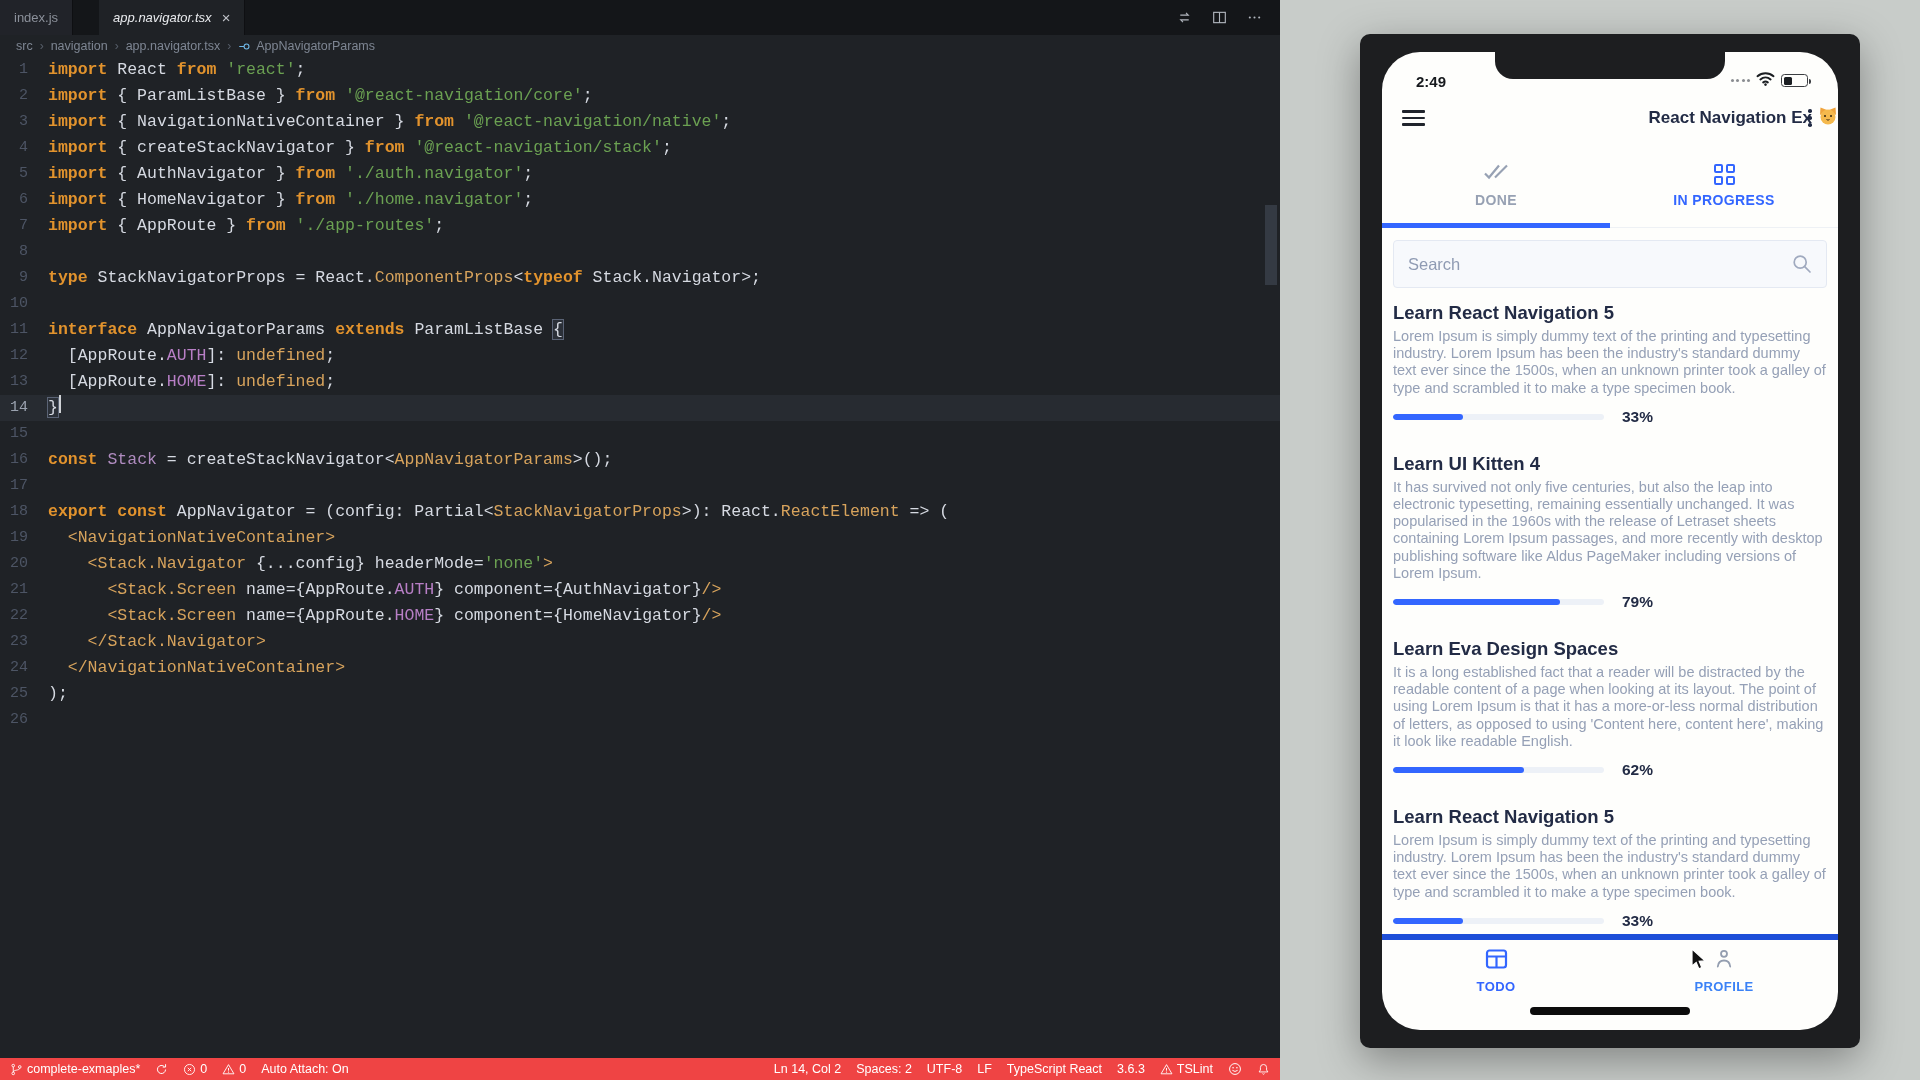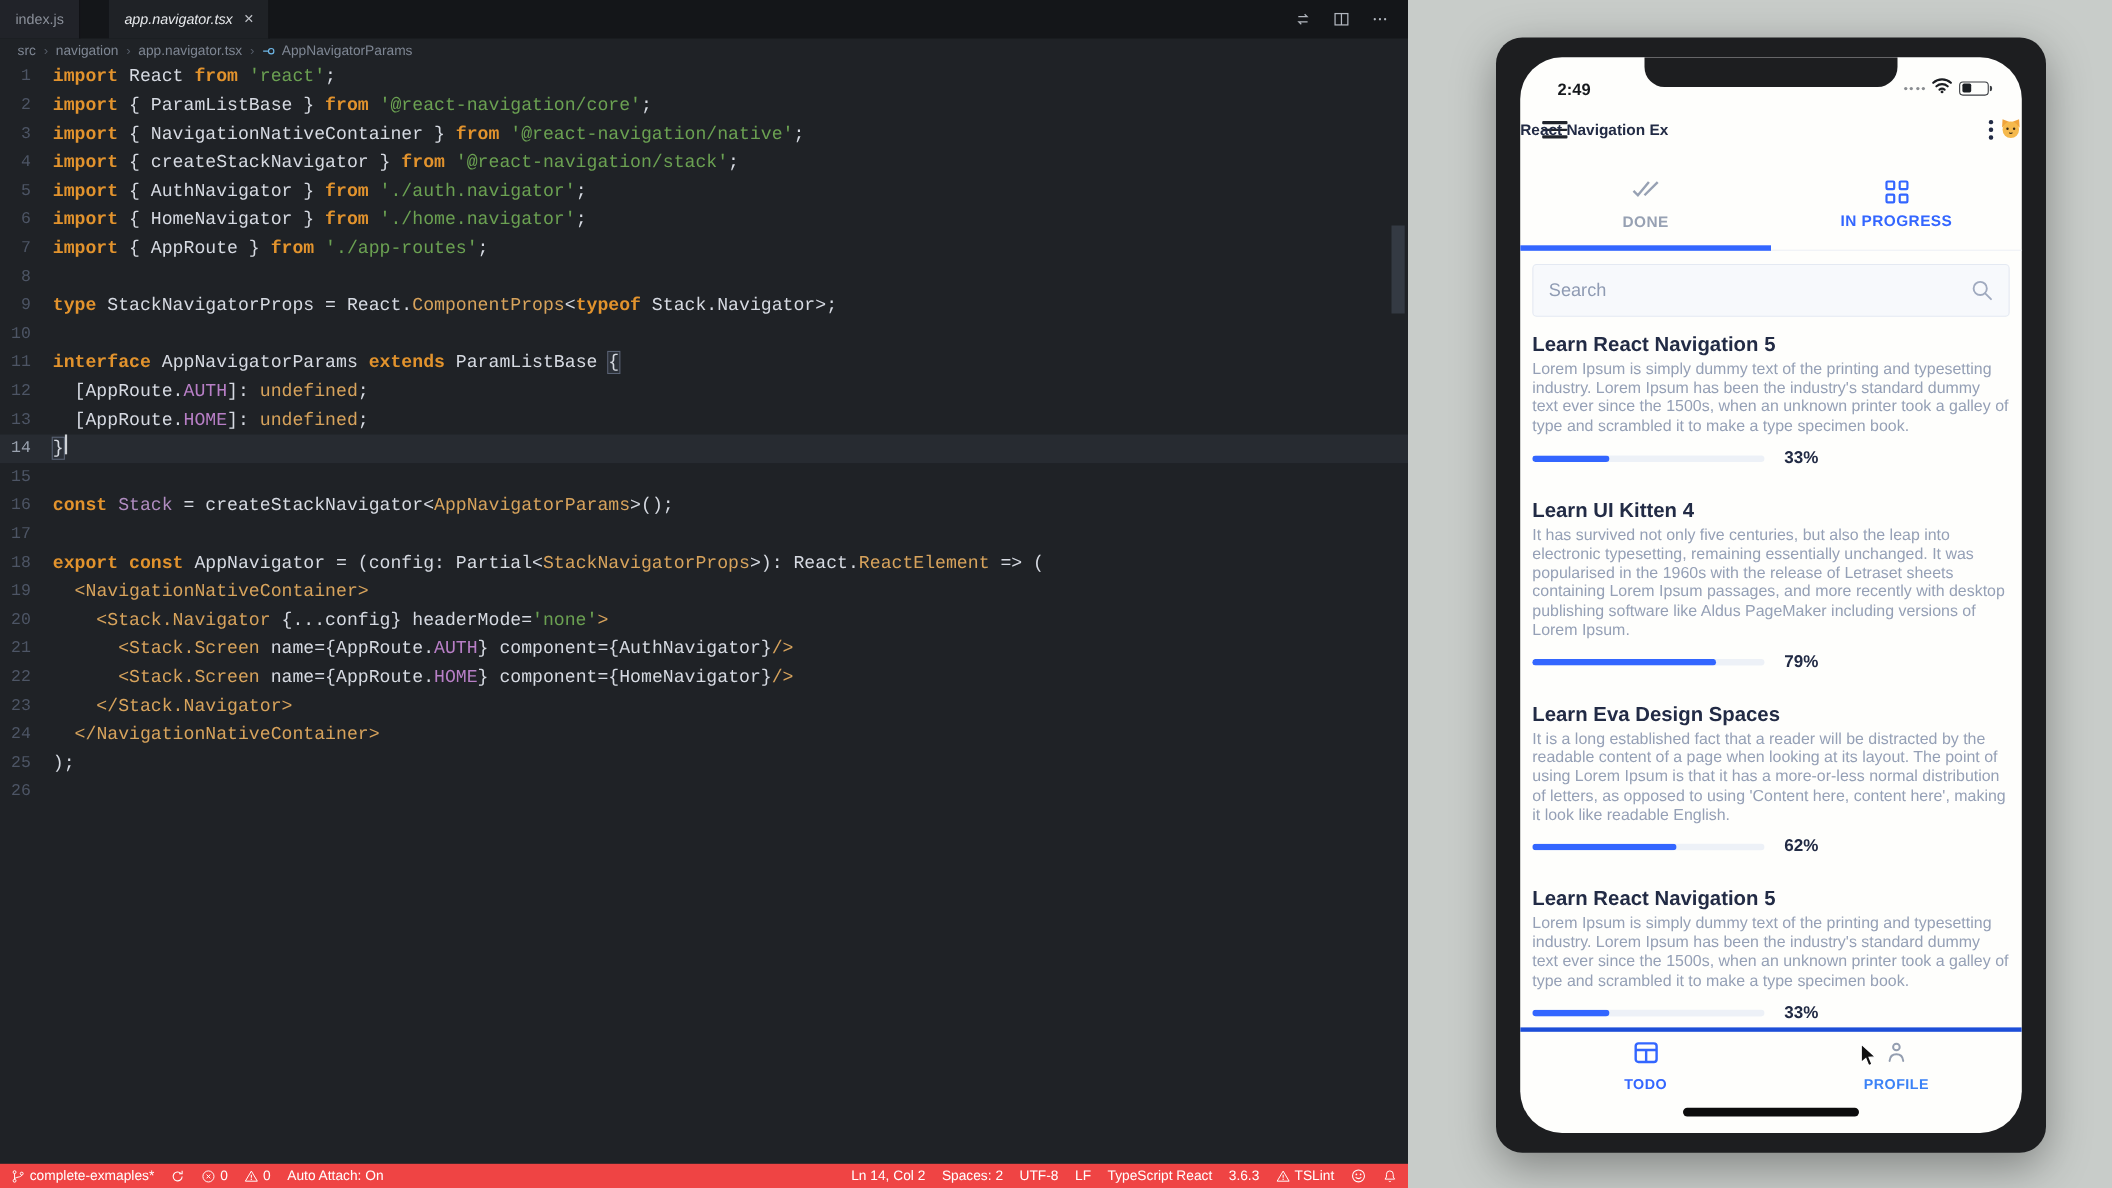--- a/index.html
+++ b/index.html
@@ -34,42 +34,42 @@
   .caret { display:inline-block; width:2px; height:18px; background:#cfd2d6; vertical-align:middle; margin-left:1px; }
   .scroll-thumb { position:absolute; right:3px; top:205px; width:12px; height:80px; background:#343a43; }
 
   .statusbar { position:absolute; left:0; bottom:0; width:1280px; height:22px; background:#ef4444; color:#fff; display:flex; justify-content:space-between; align-items:center; padding:0 10px; font-size:12.5px; }
   .sb-group { display:flex; align-items:center; gap:15px; height:100%; }
   .sb-item { display:flex; align-items:center; gap:4px; white-space:nowrap; }
   .sb-item svg { display:block; }
 
   
   .desktop { position:absolute; left:1280px; top:0; width:640px; height:1080px; background:#c8ccc9; }
-  .phone { position:absolute; left:80px; top:34px; width:500px; height:1014px; background:#1d1e20; border-radius:24px; box-shadow:0 12px 40px rgba(0,0,0,.35); }
+  .phone { position:absolute; left:80px; top:34px; width:500px; height:1014px; background:#1d1e20; border-radius:10px; box-shadow:0 12px 40px rgba(0,0,0,.35); }
   .side-btn { position:absolute; background:#2c2d2f; border-radius:3px; }
   .btn-mute   { left:72px; top:166px; width:10px; height:30px; }
   .btn-volup  { left:72px; top:226px; width:10px; height:68px; }
   .btn-voldn  { left:72px; top:300px; width:10px; height:68px; }
 
   .screen { position:absolute; left:22px; top:18px; width:456px; height:978px; background:#fefefc; border-radius:38px; overflow:hidden; display:flex; flex-direction:column; }
   .notch { position:absolute; left:113px; top:0; width:230px; height:27px; background:#1d1e20; border-radius:0 0 18px 18px; z-index:5; }
 
   .p-status { height:40px; display:flex; align-items:flex-end; padding:0 30px 2px 34px; }
   .p-time { font-size:15px; font-weight:bold; color:#16191d; }
   .p-sticons { margin-left:auto; display:flex; align-items:center; gap:6px; }
   .sig-dots { display:flex; gap:2.5px; align-items:center; }
   .sig-dots i { width:3px; height:3px; border-radius:50%; background:#8a8d91; }
   .battery { position:relative; width:27px; height:13px; border:1.5px solid #3a3d41; border-radius:3.5px; }
   .battery .fill { position:absolute; left:1.5px; top:1.5px; bottom:1.5px; width:8px; background:#1b1e22; border-radius:1.5px; }
   .battery .tip { position:absolute; right:-4px; top:3.5px; width:2.5px; height:5px; background:#3a3d41; border-radius:0 2px 2px 0; }
 
   .p-header { height:52px; position:relative; display:flex; align-items:center; padding:0 20px; }
   .hamburger { width:23px; display:flex; flex-direction:column; gap:4px; }
   .hamburger i { height:2.6px; background:#20242c; border-radius:1px; }
-  .p-title { position:absolute; left:0; right:0; text-align:center; font-size:14px; font-weight:bold; color:#222b45; display:flex; justify-content:space-between; align-items:center; gap:6px; }
+  .p-title { position:absolute; left:0; right:0; text-align:center; font-size:17px; font-weight:bold; color:#222b45; display:flex; justify-content:flex-end; align-items:center; gap:6px; }
   .kebab { margin-left:auto; display:flex; flex-direction:column; gap:3.5px; align-items:center; width:16px; }
   .kebab i { width:3.6px; height:3.6px; border-radius:50%; background:#222b45; }
 
   .p-tabs { height:84px; position:relative; display:flex; border-bottom:1px solid #eef1f5; }
   .ttab { flex:1; display:flex; flex-direction:column; align-items:center; justify-content:center; gap:7px; }
   .ttab .tlabel { font-size:14px; font-weight:bold; letter-spacing:.4px; }
   .ttab.active .tlabel { color:#3366ff; }
   .ttab.inactive .tlabel { color:#97a1b3; }
   .grid-icon { display:grid; grid-template-columns:9px 9px; grid-template-rows:9px 9px; gap:3px; }
   .grid-icon i { border:2.2px solid #3366ff; border-radius:2px; }
@@ -80,21 +80,21 @@
   .searchbox .ph { color:#8f9bb3; font-size:16.5px; }
   .searchbox svg { margin-left:auto; }
 
   .task .t-title { font-size:18.5px; font-weight:bold; color:#222b45; margin-bottom:4px; }
   .task .t-body { font-size:14.5px; line-height:17.2px; color:#95a0b6; margin-bottom:11px; }
   .prog-row { display:flex; align-items:center; gap:18px; margin-bottom:27px; }
   .prog-track { width:211px; height:6px; border-radius:3px; background:#edf1f7; overflow:hidden; }
   .prog-fill { height:100%; border-radius:3px; background:#3366ff; }
   .prog-label { font-size:15.5px; font-weight:bold; color:#222b45; }
 
-  .p-bottombar { height:66px; border-top:4px solid #1d4ed8; display:flex; }
+  .p-bottombar { height:66px; border-top:6px solid #1d4ed8; display:flex; }
   .btab { flex:1; display:flex; flex-direction:column; align-items:center; justify-content:center; gap:4px; }
   .btab .blabel { font-size:13px; font-weight:bold; letter-spacing:.4px; }
   .btab.active .blabel { color:#3366ff; }
   .btab.inactive .blabel { color:#3b82f6; }
   .p-homearea { height:30px; display:flex; justify-content:center; align-items:flex-start; }
   .home-pill { width:160px; height:8px; border-radius:4px; background:#0c0c0c; margin-top:7px; }
 
   .cursor { position:absolute; left:410px; top:948px; z-index:20; }
 </style>
 </head>

